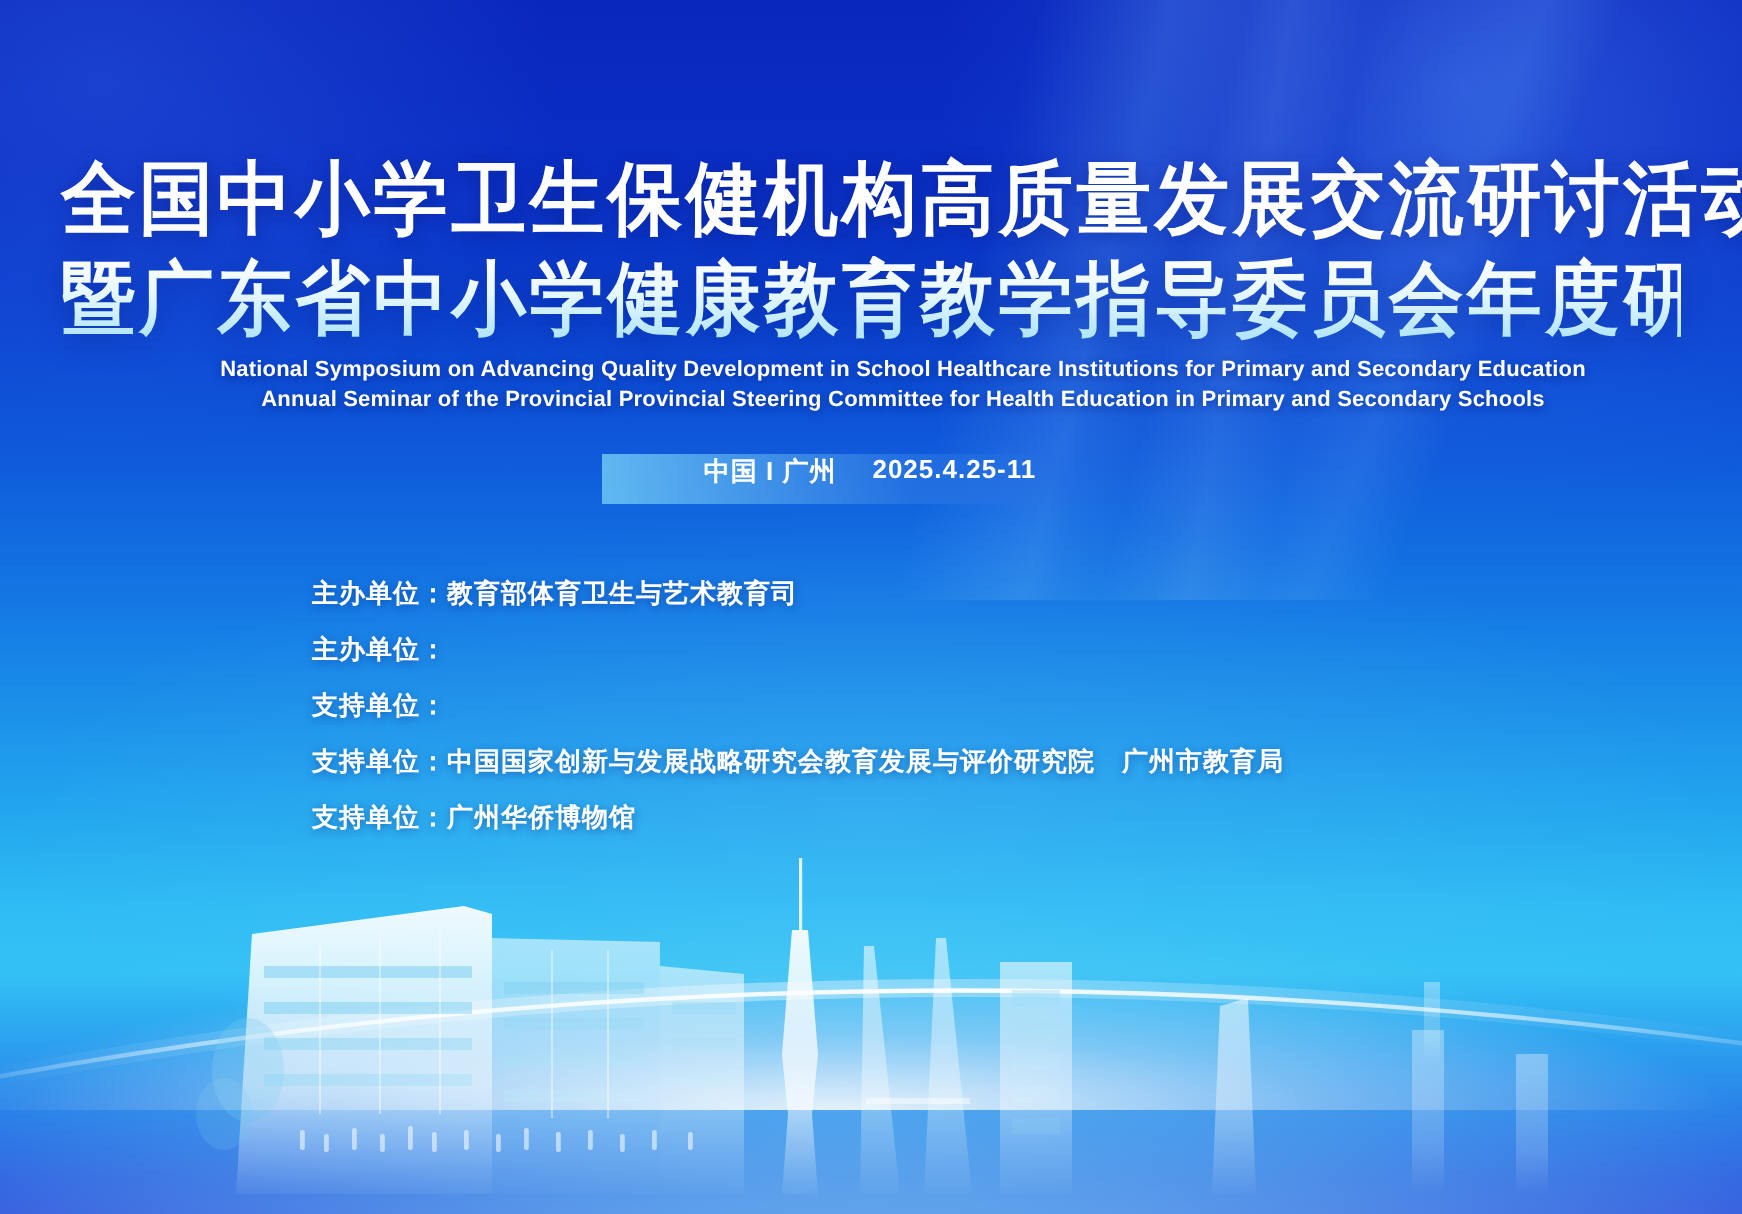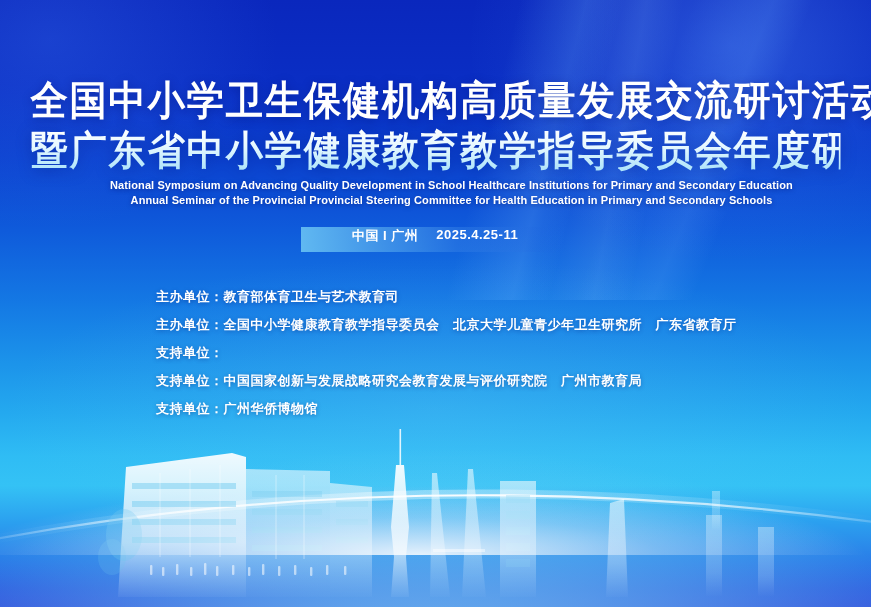--- a/index.html
+++ b/index.html
@@ -308,21 +308,20 @@
     <span>2025.4.25-11</span>
   </div>
 
   <div class="org-list">
     <div class="org-row">
       <span class="org-label">主办单位：</span>
       <span class="org-value">教育部体育卫生与艺术教育司</span>
     </div>
     <div class="org-row">
       <span class="org-label">主办单位：</span>
-      <span class="org-value">全国中小学健康教育教学指导委员会　北京大学儿童青少年卫生研究所　广东省教育厅</span>
     </div>
     <div class="org-row">
       <span class="org-label">支持单位：</span>
     </div>
     <div class="org-row">
       <span class="org-label">支持单位：</span>
       <span class="org-value">中国国家创新与发展战略研究会教育发展与评价研究院　广州市教育局</span>
     </div>
     <div class="org-row">
       <span class="org-label">支持单位：</span>

